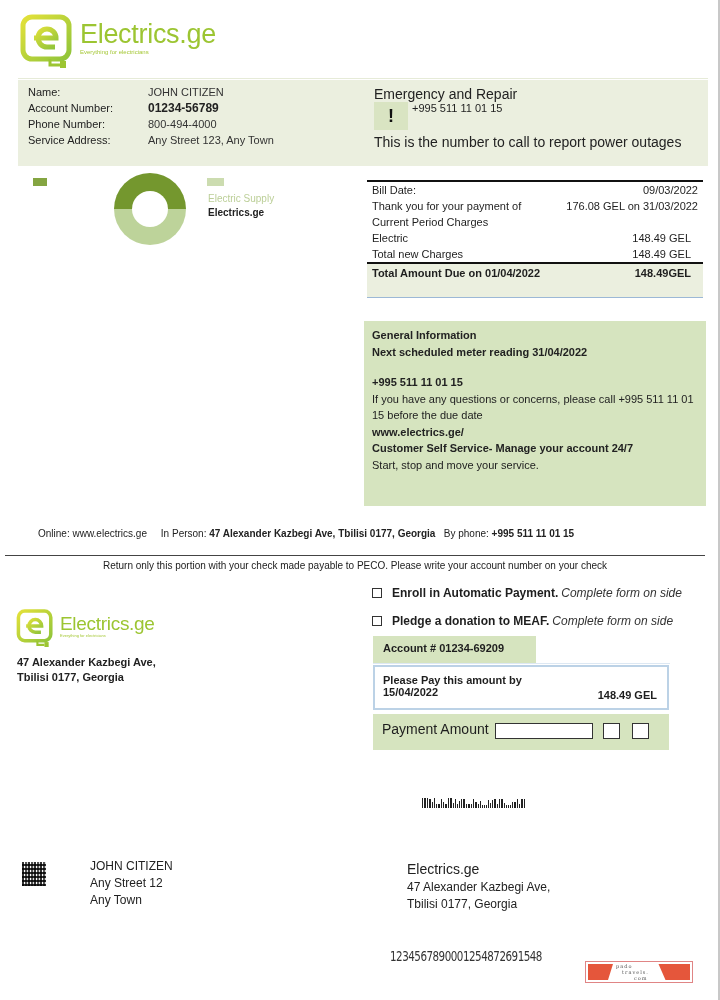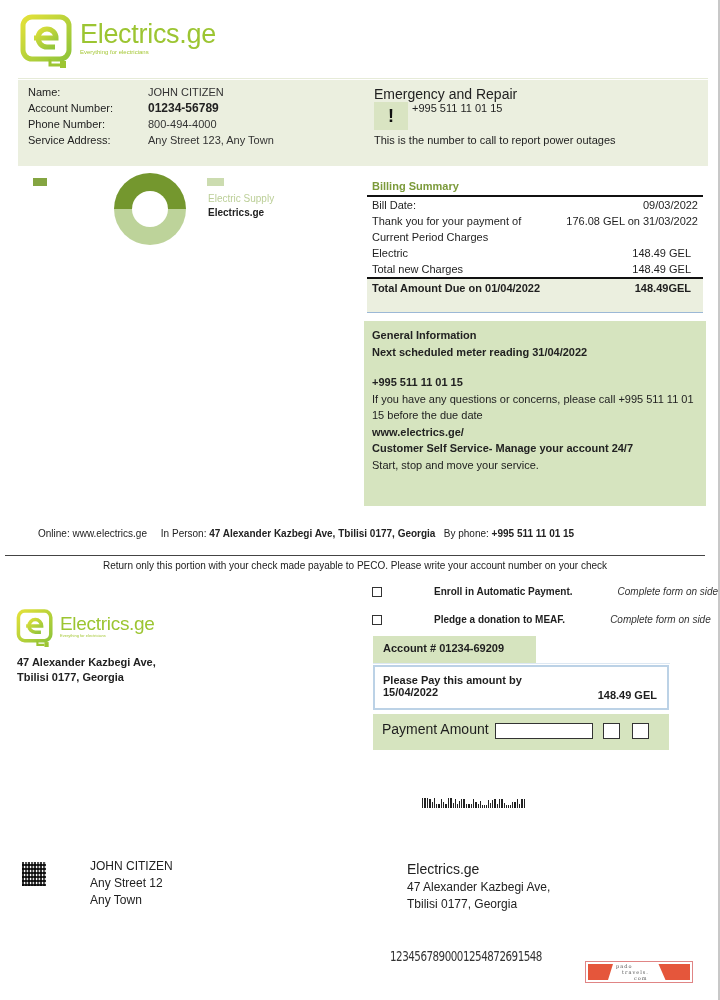--- a/index.html
+++ b/index.html
@@ -19,21 +19,21 @@
   .info-box { position: absolute; left: 18px; top: 80px; width: 690px; height: 86px; background: #ebefdf; }
   .info-left { position: absolute; left: 10px; top: 4px; }
   .info-row { display: flex; height: 16px; align-items: center; }
   .info-label { width: 120px; font-weight: normal; font-size: 11px; color: #222; }
   .info-val { font-size: 11px; color: #333; }
   .info-val.bold { font-weight: bold; font-size: 12px; color: #222; }
   .emerg { position: absolute; left: 356px; top: 6px; }
   .emerg-title { font-size: 14px; color: #222; }
   .emerg-icon { position: absolute; left: 0; top: 16px; width: 34px; height: 28px; background: #d9e4c2; display: flex; justify-content: center; align-items: center; font-weight: bold; font-size: 18px; color: #111; }
   .emerg-phone { position: absolute; left: 38px; top: 16px; font-size: 11px; white-space: nowrap; }
-  .emerg-note { position: absolute; left: 0; top: 48px; font-size: 11px; white-space: nowrap; color: #222; }
+  .emerg-note { position: absolute; left: 0; top: 48px; font-size: 14px; white-space: nowrap; color: #222; }
 
   
   .legend-sq { position: absolute; width: 14px; height: 8px; }
   .donut { position: absolute; left: 114px; top: 173px; width: 72px; height: 72px; border-radius: 50%;
     background: linear-gradient(to bottom, #74972e 0, #74972e 50%, #bdd39a 50%, #bdd39a 100%); }
   .donut::after { content: ""; position: absolute; left: 18px; top: 18px; width: 36px; height: 36px; border-radius: 50%; background: #fff; }
   .legend-label1 { position: absolute; left: 208px; top: 193px; font-size: 10px; color: #bccf98; }
   .legend-label2 { position: absolute; left: 208px; top: 207px; font-size: 10px; color: #222; font-weight: bold; }
 
   
@@ -49,21 +49,21 @@
   
   .gi { position: absolute; left: 364px; top: 321px; width: 342px; height: 185px; background: #d6e4bf; padding: 6px 8px; font-size: 11px; line-height: 16.5px; color: #222; }
   .gi .b { font-weight: bold; }
 
   .contact-line { position: absolute; left: 38px; top: 528px; font-size: 10px; white-space: nowrap; color: #222; }
   .contact-line .b { font-weight: bold; }
   .mid-rule { position: absolute; left: 5px; top: 555px; width: 700px; height: 1px; background: #444; }
   .return-note { position: absolute; left: 0; width: 710px; top: 560px; text-align: center; font-size: 10px; color: #222; }
 
   
-  .chk-row { position: absolute; left: 372px; display: flex; align-items: center; font-size: 10px; white-space: nowrap; gap: 42px; }
+  .chk-row { position: absolute; left: 372px; display: flex; align-items: center; font-size: 12px; white-space: nowrap; }
   .chk { width: 10px; height: 10px; border: 1px solid #333; background: #fff; margin-right: 10px; }
   .chk-row .b { font-weight: bold; margin-right: 3px; }
   .chk-row .i { font-style: italic; color: #333; }
   .acct-box { position: absolute; left: 373px; top: 636px; width: 163px; height: 27px; background: #d6e4bf; font-weight: bold; font-size: 11px; padding: 6px 10px; }
   .acct-underline { position: absolute; left: 373px; top: 663px; width: 297px; height: 1px; background: #dde8f3; }
   .pay-box { position: absolute; left: 373px; top: 665px; width: 296px; height: 45px; border: 2px solid #bcd2e6; background: #fff; padding: 7px 8px; font-weight: bold; font-size: 11px; }
   .pay-box .amt { position: absolute; right: 10px; top: 22px; }
   .payamt-box { position: absolute; left: 373px; top: 714px; width: 296px; height: 36px; background: #d6e4bf; font-size: 14px; padding: 7px 9px; }
   .payamt-input { position: absolute; left: 122px; top: 9px; width: 98px; height: 16px; background: #fff; border: 1px solid #333; }
   .payamt-c1 { position: absolute; left: 230px; top: 9px; width: 17px; height: 16px; background: #fff; border: 1px solid #333; }
@@ -142,21 +142,20 @@
   </div>
 </div>
 
 <div class="legend-sq" style="left:33px; top:178px; background:#84a541;"></div>
 <div class="donut"></div>
 <div class="legend-sq" style="left:207px; top:178px; background:#ccdcb0; width:17px;"></div>
 <div class="legend-label1">Electric Supply</div>
 <div class="legend-label2">Electrics.ge</div>
 
 <div class="bs">
-  <div class="bs-title">Billing Summary</div>
   <div class="bs-rule"></div>
   <div class="bs-row">
     <span>Bill Date:</span>
     <span class="val">09/03/2022</span>
   </div>
   <div class="bs-row">
     <span>Thank you for your payment of</span>
     <span class="val">176.08 GEL on 31/03/2022</span>
   </div>
   <div class="bs-row bold">

